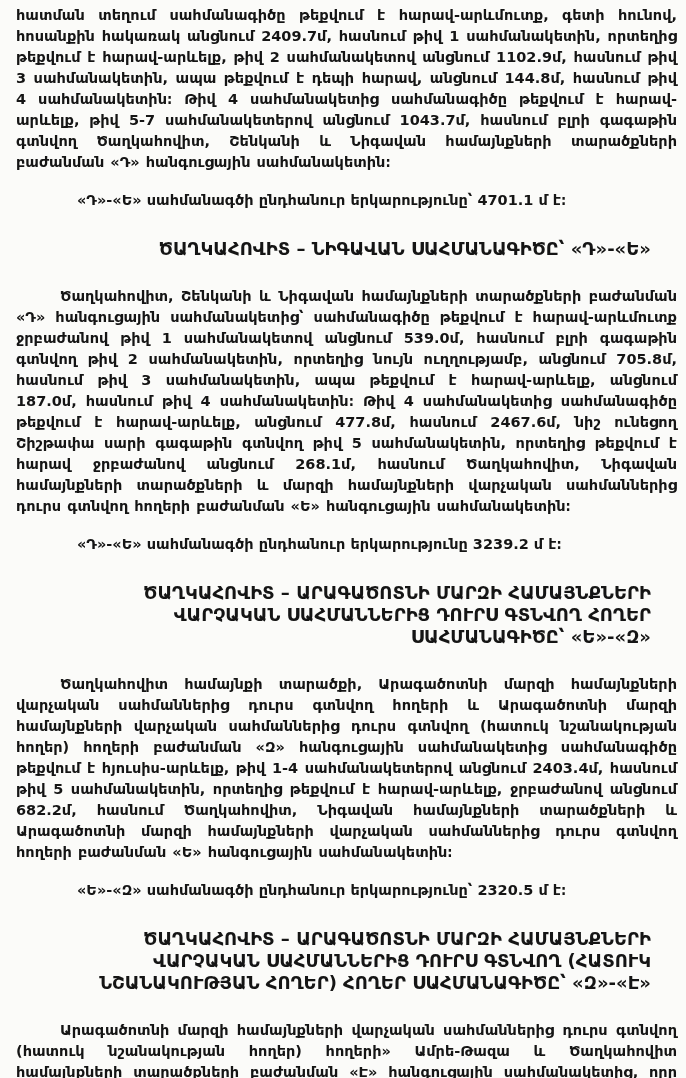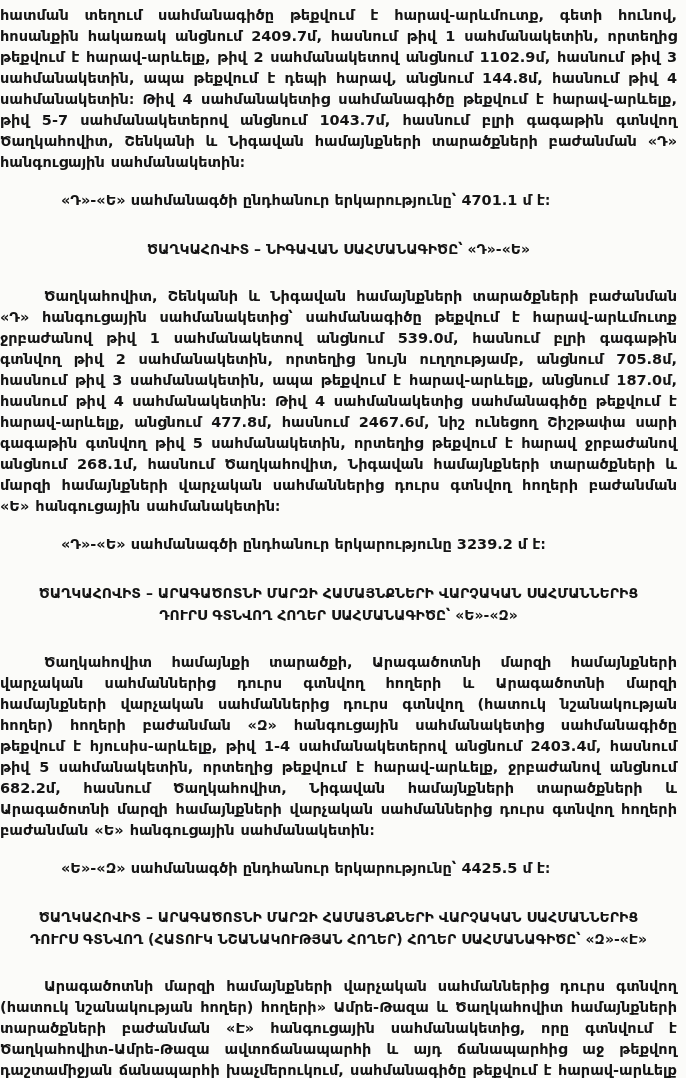--- a/index.html
+++ b/index.html
@@ -6,41 +6,41 @@
   body {
     background: #f4f4f2;
     font-family: "DejaVu Sans", sans-serif;
   }
   .page {
     width: 686px;
     height: 1078px;
     box-sizing: border-box;
     background: #fbfbf9;
     color: #151515;
-    padding: 5px 9px 0 0;
+    padding: 5px 9px 0 16px;
     font-weight: bold;
     font-size: 14.5px;
     line-height: 21px;
     overflow: hidden;
   }
   .body-para {
     margin: 0;
     text-align: justify;
     word-spacing: 1px;
   }
   .first-indent { text-indent: 44px; }
   .length-line {
     margin: 17px;
     text-indent: 44px;
     text-align: left;
   }
   .section-heading {
     margin: 27px 26px 26px 26px;
-    text-align: center;
-    font-size: 14px;
+    text-align: right;
+    font-size: 18px;
     line-height: 22px;
     font-weight: bold;
   }
 </style>
 </head>
 <body>
 
 <div class="page">
 
   <p class="body-para">հատման տեղում սահմանագիծը թեքվում է հարավ-արևմուտք, գետի հունով, հոսանքին հակառակ անցնում 2409.7մ, հասնում թիվ 1 սահմանակետին, որտեղից թեքվում է հարավ-արևելք, թիվ 2 սահմանակետով անցնում 1102.9մ, հասնում թիվ 3 սահմանակետին, ապա թեքվում է դեպի հարավ, անցնում 144.8մ, հասնում թիվ 4 սահմանակետին։ Թիվ 4 սահմանակետից սահմանագիծը թեքվում է հարավ-արևելք, թիվ 5-7 սահմանակետերով անցնում 1043.7մ, հասնում բլրի գագաթին գտնվող Ծաղկահովիտ, Շենկանի և Նիգավան համայնքների տարածքների բաժանման «Դ» հանգուցային սահմանակետին։</p>
@@ -50,19 +50,19 @@
   <h2 class="section-heading">ԾԱՂԿԱՀՈՎԻՏ – ՆԻԳԱՎԱՆ ՍԱՀՄԱՆԱԳԻԾԸ՝ «Դ»-«Ե»</h2>
 
   <p class="body-para first-indent">Ծաղկահովիտ, Շենկանի և Նիգավան համայնքների տարածքների բաժանման «Դ» հանգուցային սահմանակետից՝ սահմանագիծը թեքվում է հարավ-արևմուտք ջրբաժանով թիվ 1 սահմանակետով անցնում 539.0մ, հասնում բլրի գագաթին գտնվող թիվ 2 սահմանակետին, որտեղից նույն ուղղությամբ, անցնում 705.8մ, հասնում թիվ 3 սահմանակետին, ապա թեքվում է հարավ-արևելք, անցնում 187.0մ, հասնում թիվ 4 սահմանակետին։ Թիվ 4 սահմանակետից սահմանագիծը թեքվում է հարավ-արևելք, անցնում 477.8մ, հասնում 2467.6մ, նիշ ունեցող Շիշթափա սարի գագաթին գտնվող թիվ 5 սահմանակետին, որտեղից թեքվում է հարավ ջրբաժանով անցնում 268.1մ, հասնում Ծաղկահովիտ, Նիգավան համայնքների տարածքների և մարզի համայնքների վարչական սահմաններից դուրս գտնվող հողերի բաժանման «Ե» հանգուցային սահմանակետին։</p>
 
   <p class="length-line">«Դ»-«Ե» սահմանագծի ընդհանուր երկարությունը 3239.2 մ է։</p>
 
   <h2 class="section-heading">ԾԱՂԿԱՀՈՎԻՏ – ԱՐԱԳԱԾՈՏՆԻ ՄԱՐԶԻ ՀԱՄԱՅՆՔՆԵՐԻ ՎԱՐՉԱԿԱՆ ՍԱՀՄԱՆՆԵՐԻՑ ԴՈՒՐՍ ԳՏՆՎՈՂ ՀՈՂԵՐ ՍԱՀՄԱՆԱԳԻԾԸ՝ «Ե»-«Զ»</h2>
 
   <p class="body-para first-indent">Ծաղկահովիտ համայնքի տարածքի, Արագածոտնի մարզի համայնքների վարչական սահմաններից դուրս գտնվող հողերի և Արագածոտնի մարզի համայնքների վարչական սահմաններից դուրս գտնվող (հատուկ նշանակության հողեր) հողերի բաժանման «Զ» հանգուցային սահմանակետից սահմանագիծը թեքվում է հյուսիս-արևելք, թիվ 1-4 սահմանակետերով անցնում 2403.4մ, հասնում թիվ 5 սահմանակետին, որտեղից թեքվում է հարավ-արևելք, ջրբաժանով անցնում 682.2մ, հասնում Ծաղկահովիտ, Նիգավան համայնքների տարածքների և Արագածոտնի մարզի համայնքների վարչական սահմաններից դուրս գտնվող հողերի բաժանման «Ե» հանգուցային սահմանակետին։</p>
 
-  <p class="length-line">«Ե»-«Զ» սահմանագծի ընդհանուր երկարությունը՝ 4425.5 մ է։</p>
+  <p class="length-line">«Ե»-«Զ» սահմանագծի ընդհանուր երկարությունը՝ 2320.5 մ է։</p>
 
   <h2 class="section-heading">ԾԱՂԿԱՀՈՎԻՏ – ԱՐԱԳԱԾՈՏՆԻ ՄԱՐԶԻ ՀԱՄԱՅՆՔՆԵՐԻ ՎԱՐՉԱԿԱՆ ՍԱՀՄԱՆՆԵՐԻՑ ԴՈՒՐՍ ԳՏՆՎՈՂ (ՀԱՏՈՒԿ ՆՇԱՆԱԿՈՒԹՅԱՆ ՀՈՂԵՐ) ՀՈՂԵՐ ՍԱՀՄԱՆԱԳԻԾԸ՝ «Զ»-«Է»</h2>
 
   <p class="body-para first-indent">Արագածոտնի մարզի համայնքների վարչական սահմաններից դուրս գտնվող (հատուկ նշանակության հողեր) հողերի» Ամրե-Թազա և Ծաղկահովիտ համայնքների տարածքների բաժանման «Է» հանգուցային սահմանակետից, որը գտնվում է Ծաղկահովիտ-Ամրե-Թազա ավտոճանապարհի և այդ ճանապարհից աջ թեքվող դաշտամիջյան ճանապարհի խաչմերուկում, սահմանագիծը թեքվում է հարավ-արևելք անցնում 689.0մ հասնում բնակավայրի եզրագծում գտնվող թիվ 1 սահմանակետին, որտեղից նույն ուղղությամբ բնակավայրի եզրագծով թիվ 2 սահմանակետով անցնում 830.1մ, հասնում թիվ 3 սահմանակետին, ապա դարձյալ նույն ուղղությամբ, վարելահողերի միջնակով անցնում 401.0մ, հասնում ձորակի հունում գտնվող թիվ 4 սահմանակետին։ Թիվ 4 սահմանակետից սահմանագիծը թեքվում է դեպի հարավ, ձորակով անցնում 677.5մ, հասնում թիվ 5 սահմանակետին, որտեղից թեքվում է հարավ-արևելք, թիվ 6-8 սահմանակետերով անցնում 1461.0մ, հասնում Ծաղկահովիտ համայնքի տարածքի, Արագածոտնի մարզի համայնքների վարչական սահմաններից</p>
 
 </div>
 
 </body></html>

